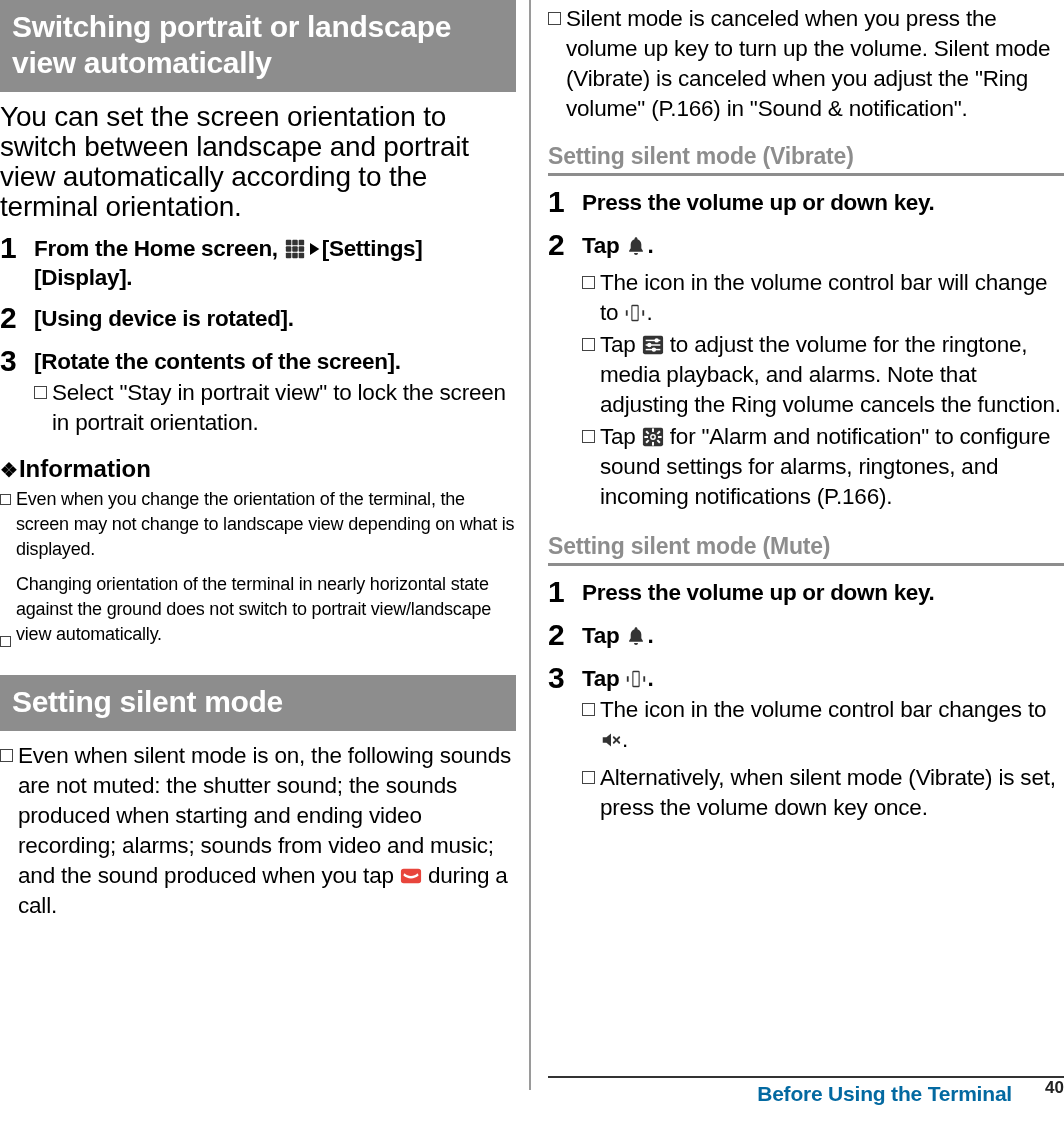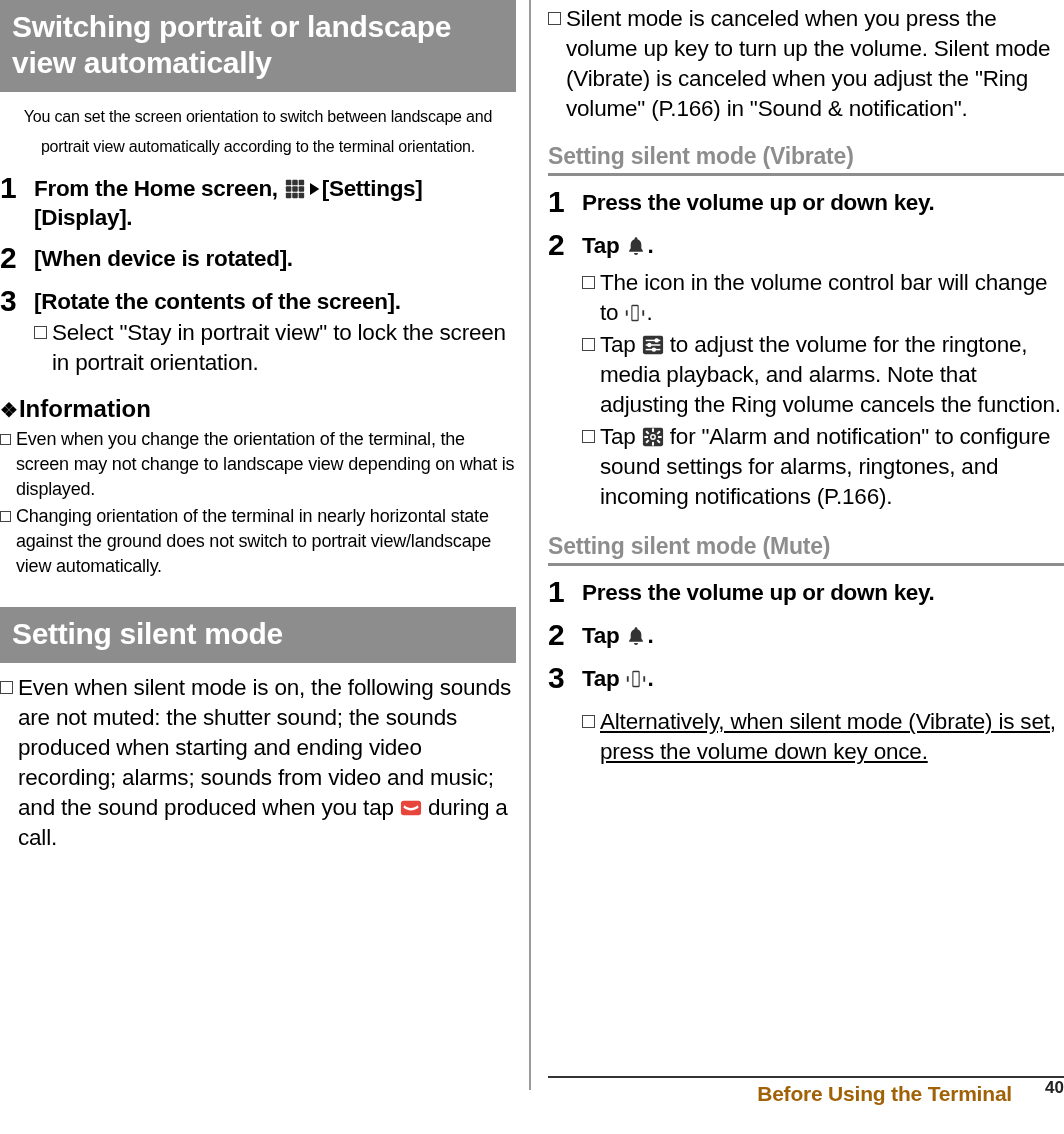--- a/index.html
+++ b/index.html
@@ -59,24 +59,23 @@
     font-weight: bold;
     font-size: 23px;
     line-height: 28px;
     border-bottom: 3px solid #8d8d8d;
     padding-bottom: 3px;
     margin-top: 14px;
     margin-bottom: 6px;
     letter-spacing: -0.2px;
   }
   .body-text {
-    font-size: 16px;
+    font-size: 28px;
     line-height: 30px;
     letter-spacing: -0.2px;
-    text-align: center;
   }
   
   .step {
     display: flex;
     align-items: flex-start;
     margin-top: 9px;
   }
   .step-num {
     font-weight: bold;
     font-size: 30px;
@@ -153,21 +152,21 @@
     top: 0;
     height: 2px;
     background: #333;
   }
   .footer-title {
     position: absolute;
     right: 52px;
     top: 6px;
     font-weight: bold;
     font-size: 21px;
-    color: #a16207;
+    color: #0369a1;
     letter-spacing: -0.2px;
   }
   .footer-page {
     position: absolute;
     right: 0px;
     top: 2px;
     font-weight: bold;
     font-size: 17px;
     color: #222;
   }
@@ -202,21 +201,21 @@
               </svg></span><span class="ic" style="width:16px"><svg viewBox="0 0 24 24">
                 <polygon points="6,3 20,12 6,21" fill="#000"></polygon>
               </svg></span><span>[Settings][Display].</span>
         </div>
       </div>
     </div>
 
     <div class="step">
       <div class="step-num">2</div>
       <div class="step-body">
-        <div class="step-title">[When device is rotated].</div>
+        <div class="step-title">[Using device is rotated].</div>
       </div>
     </div>
 
     <div class="step">
       <div class="step-num">3</div>
       <div class="step-body">
         <div class="step-title">[Rotate the contents of the screen].</div>
         <div class="bullet-line" style="margin-top:2px;">
           <span class="bullet-box"></span>
           <span>Select "Stay in portrait view" to lock the screen in portrait orientation.</span>
@@ -225,21 +224,21 @@
     </div>
 
     <div class="info-head">
       <span class="diamond">❖</span><span>Information</span>
     </div>
 
     <div class="bullet-line small" style="margin-top:2px;">
       <span class="bullet-box sm"></span>
       <span>Even when you change the orientation of the terminal, the screen may not change to landscape view depending on what is displayed.</span>
     </div>
-    <div class="bullet-line small" style="margin-top:2px;">
+    <div class="bullet-line small" style="margin-top:10px;align-items:flex-end;">
       <span class="bullet-box sm"></span>
       <span>Changing orientation of the terminal in nearly horizontal state against the ground does not switch to portrait view/landscape view automatically.</span>
     </div>
 
     <div class="head-bar" style="margin-top:28px;">Setting silent mode</div>
 
     <div class="bullet-line" style="margin-top:10px;justify-content:center;">
       <span class="bullet-box"></span>
       <span><span>Even when silent mode is on, the following sounds are not muted: the shutter sound; the sounds produced when starting and ending video recording; alarms; sounds from video and music; and the sound produced when you tap </span><span class="ic"><svg viewBox="0 0 24 24">
               <rect x="1" y="4" width="22" height="16" rx="3" fill="#e8453c"></rect>
@@ -341,22 +340,32 @@
     <div class="step">
       <div class="step-num">3</div>
       <div class="step-body">
         <div class="step-title"><span>Tap </span><span class="ic"><svg viewBox="0 0 24 24">
                 <rect x="8" y="3" width="8" height="18" rx="1.4" fill="#333"></rect>
                 <rect x="9.2" y="4.6" width="5.6" height="14.8" fill="#fff"></rect>
                 <rect x="2" y="9" width="2" height="6" fill="#333"></rect>
                 <rect x="20" y="9" width="2" height="6" fill="#333"></rect>
               </svg></span><span>.</span></div>
 
-
-        <div class="bullet-line" style="margin-top:14px;text-decoration:underline;">
+        <div class="bullet-line" style="margin-top:2px;">
+          <span class="bullet-box"></span>
+          <span><span>The icon in the volume control bar changes to </span><span class="ic"><svg viewBox="0 0 24 24">
+                  <path d="M3 9h4l5-4v14l-5-4H3z" fill="#333"></path>
+                  <g stroke="#333" stroke-width="2" stroke-linecap="round">
+                    <line x1="15" y1="9" x2="21" y2="15"></line>
+                    <line x1="21" y1="9" x2="15" y2="15"></line>
+                  </g>
+                </svg></span><span>.</span></span>
+        </div>
+
+        <div class="bullet-line" style="margin-top:8px;">
           <span class="bullet-box"></span>
           <span>Alternatively, when silent mode (Vibrate) is set, press the volume down key once.</span>
         </div>
       </div>
     </div>
 
   </div>
 
   <div class="footer">
     <div class="footer-rule"></div>

